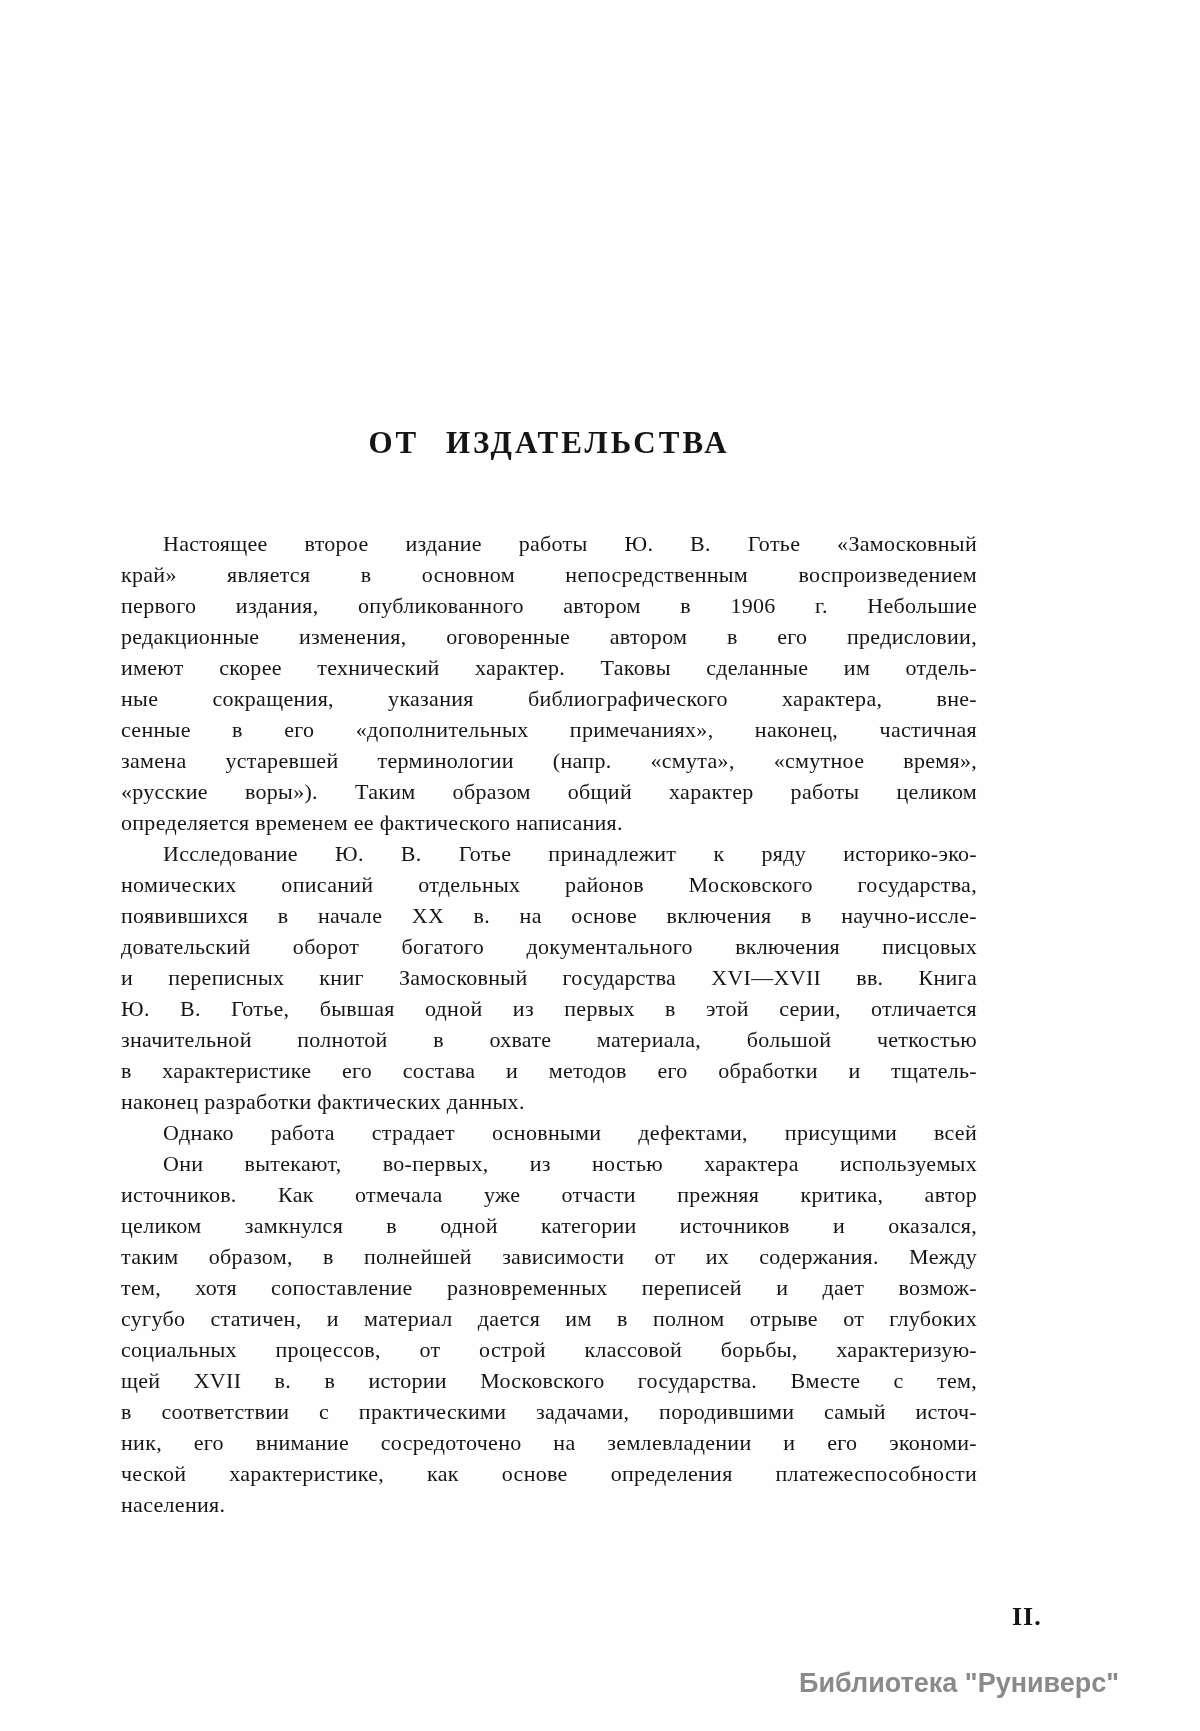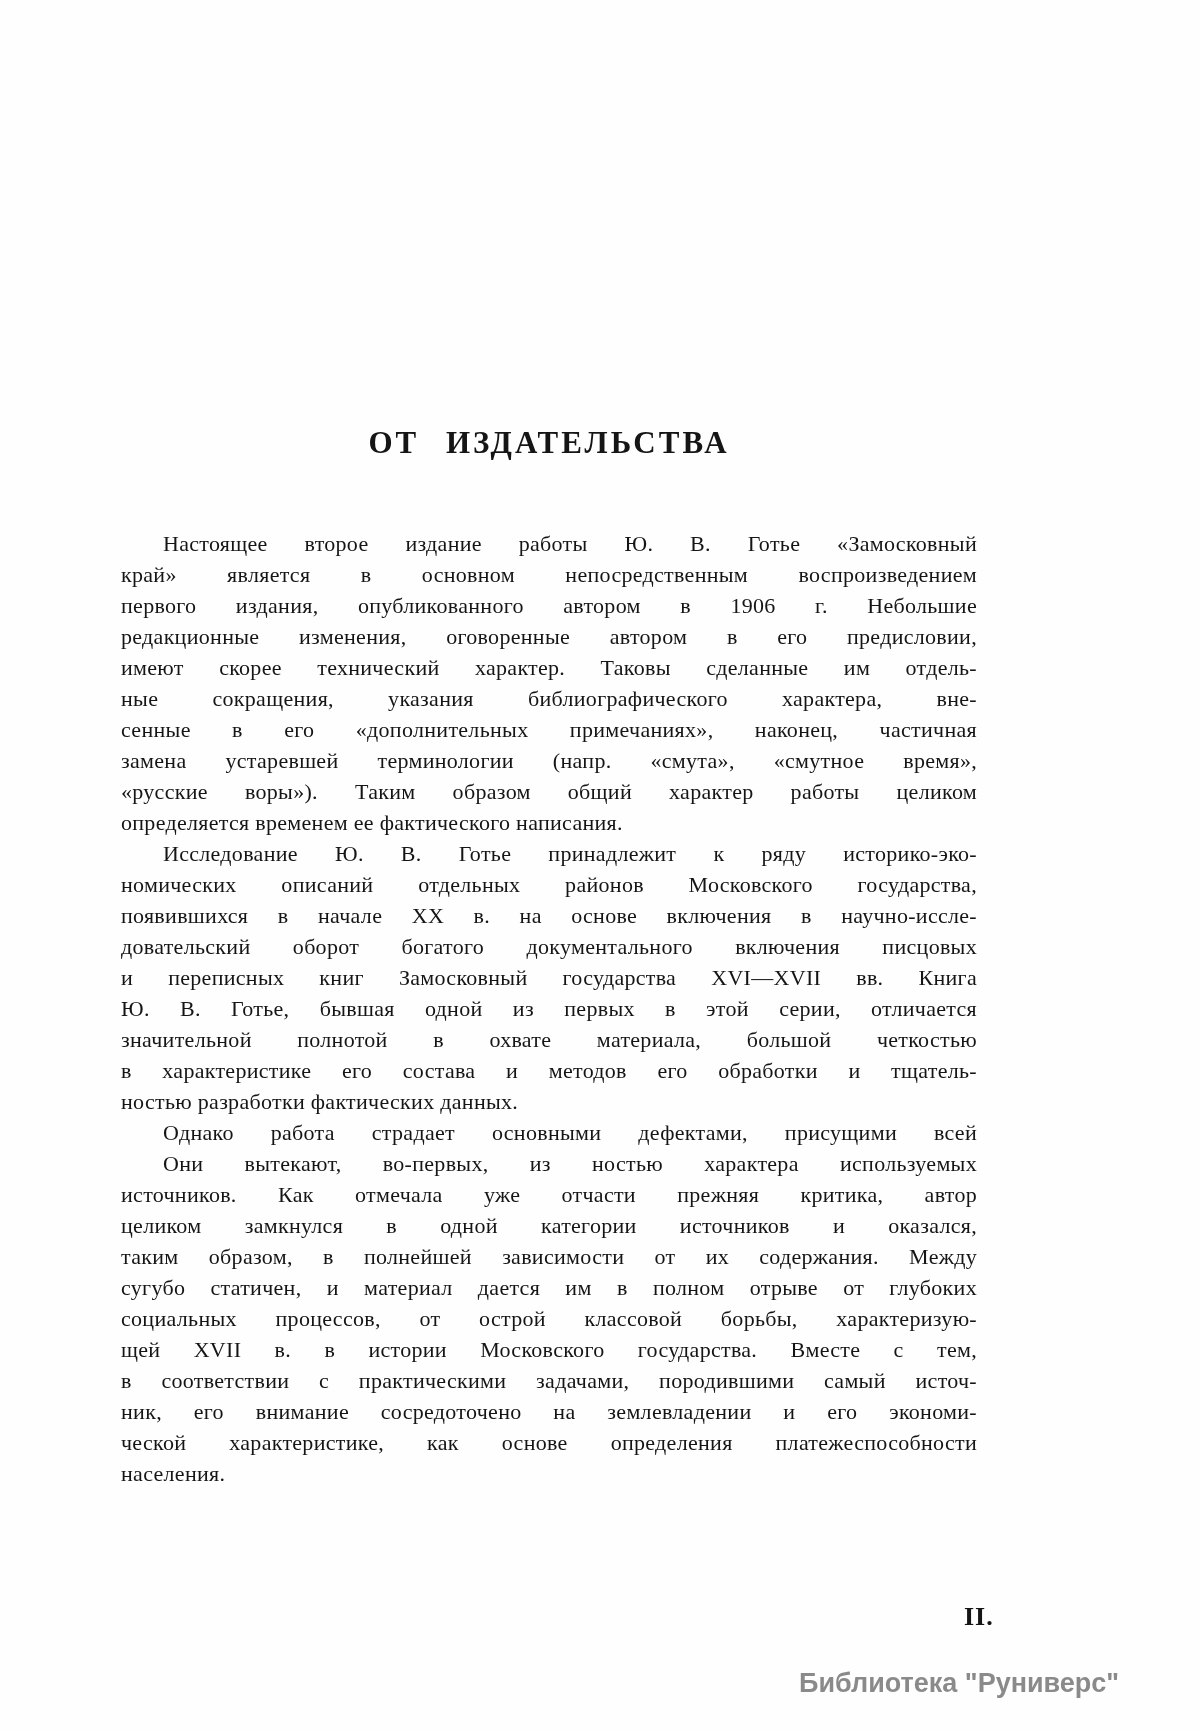--- a/index.html
+++ b/index.html
@@ -38,21 +38,21 @@
   }
   .line.indent { text-indent: 42px; }
   .line.last {
     text-align: left;
     text-align-last: left;
     white-space: normal;
   }
   .page-number {
     position: absolute;
     top: 1602px;
-    left: 964px;
+    left: 1012px;
     font-size: 26px;
     font-weight: bold;
     letter-spacing: 1px;
   }
   .watermark {
     position: absolute;
     top: 1668px;
     left: 799px;
     font-family: "Liberation Sans", "DejaVu Sans", sans-serif;
     font-size: 27px;
@@ -78,26 +78,27 @@
         <div class="line">«русские воры»). Таким образом общий характер работы целиком</div>
         <div class="line last">определяется временем ее фактического написания.</div>
         <div class="line indent">Исследование Ю. В. Готье принадлежит к ряду историко-эко-</div>
         <div class="line">номических описаний отдельных районов Московского государства,</div>
         <div class="line">появившихся в начале XX в. на основе включения в научно-иссле-</div>
         <div class="line">довательский оборот богатого документального включения писцовых</div>
         <div class="line">и переписных книг Замосковный государства XVI—XVII вв. Книга</div>
         <div class="line">Ю. В. Готье, бывшая одной из первых в этой серии, отличается</div>
         <div class="line">значительной полнотой в охвате материала, большой четкостью</div>
         <div class="line">в характеристике его состава и методов его обработки и тщатель-</div>
-        <div class="line last">ностью разработки фактических данных.</div>
+        <div class="line last">наконец разработки фактических данных.</div>
         <div class="line indent">Однако работа страдает основными дефектами, присущими всей</div>
         <div class="line indent">Они вытекают, во-первых, из ностью характера используемых</div>
         <div class="line">источников. Как отмечала уже отчасти прежняя критика, автор</div>
         <div class="line">целиком замкнулся в одной категории источников и оказался,</div>
         <div class="line">таким образом, в полнейшей зависимости от их содержания. Между</div>
+        <div class="line">тем, хотя сопоставление разновременных переписей и дает возмож-</div>
         <div class="line">сугубо статичен, и материал дается им в полном отрыве от глубоких</div>
         <div class="line">социальных процессов, от острой классовой борьбы, характеризую-</div>
         <div class="line">щей XVII в. в истории Московского государства. Вместе с тем,</div>
         <div class="line">в соответствии с практическими задачами, породившими самый источ-</div>
         <div class="line">ник, его внимание сосредоточено на землевладении и его экономи-</div>
         <div class="line">ческой характеристике, как основе определения платежеспособности</div>
         <div class="line last">населения.</div>
       </div>
   </div>
   <div class="page-number">II.</div>

